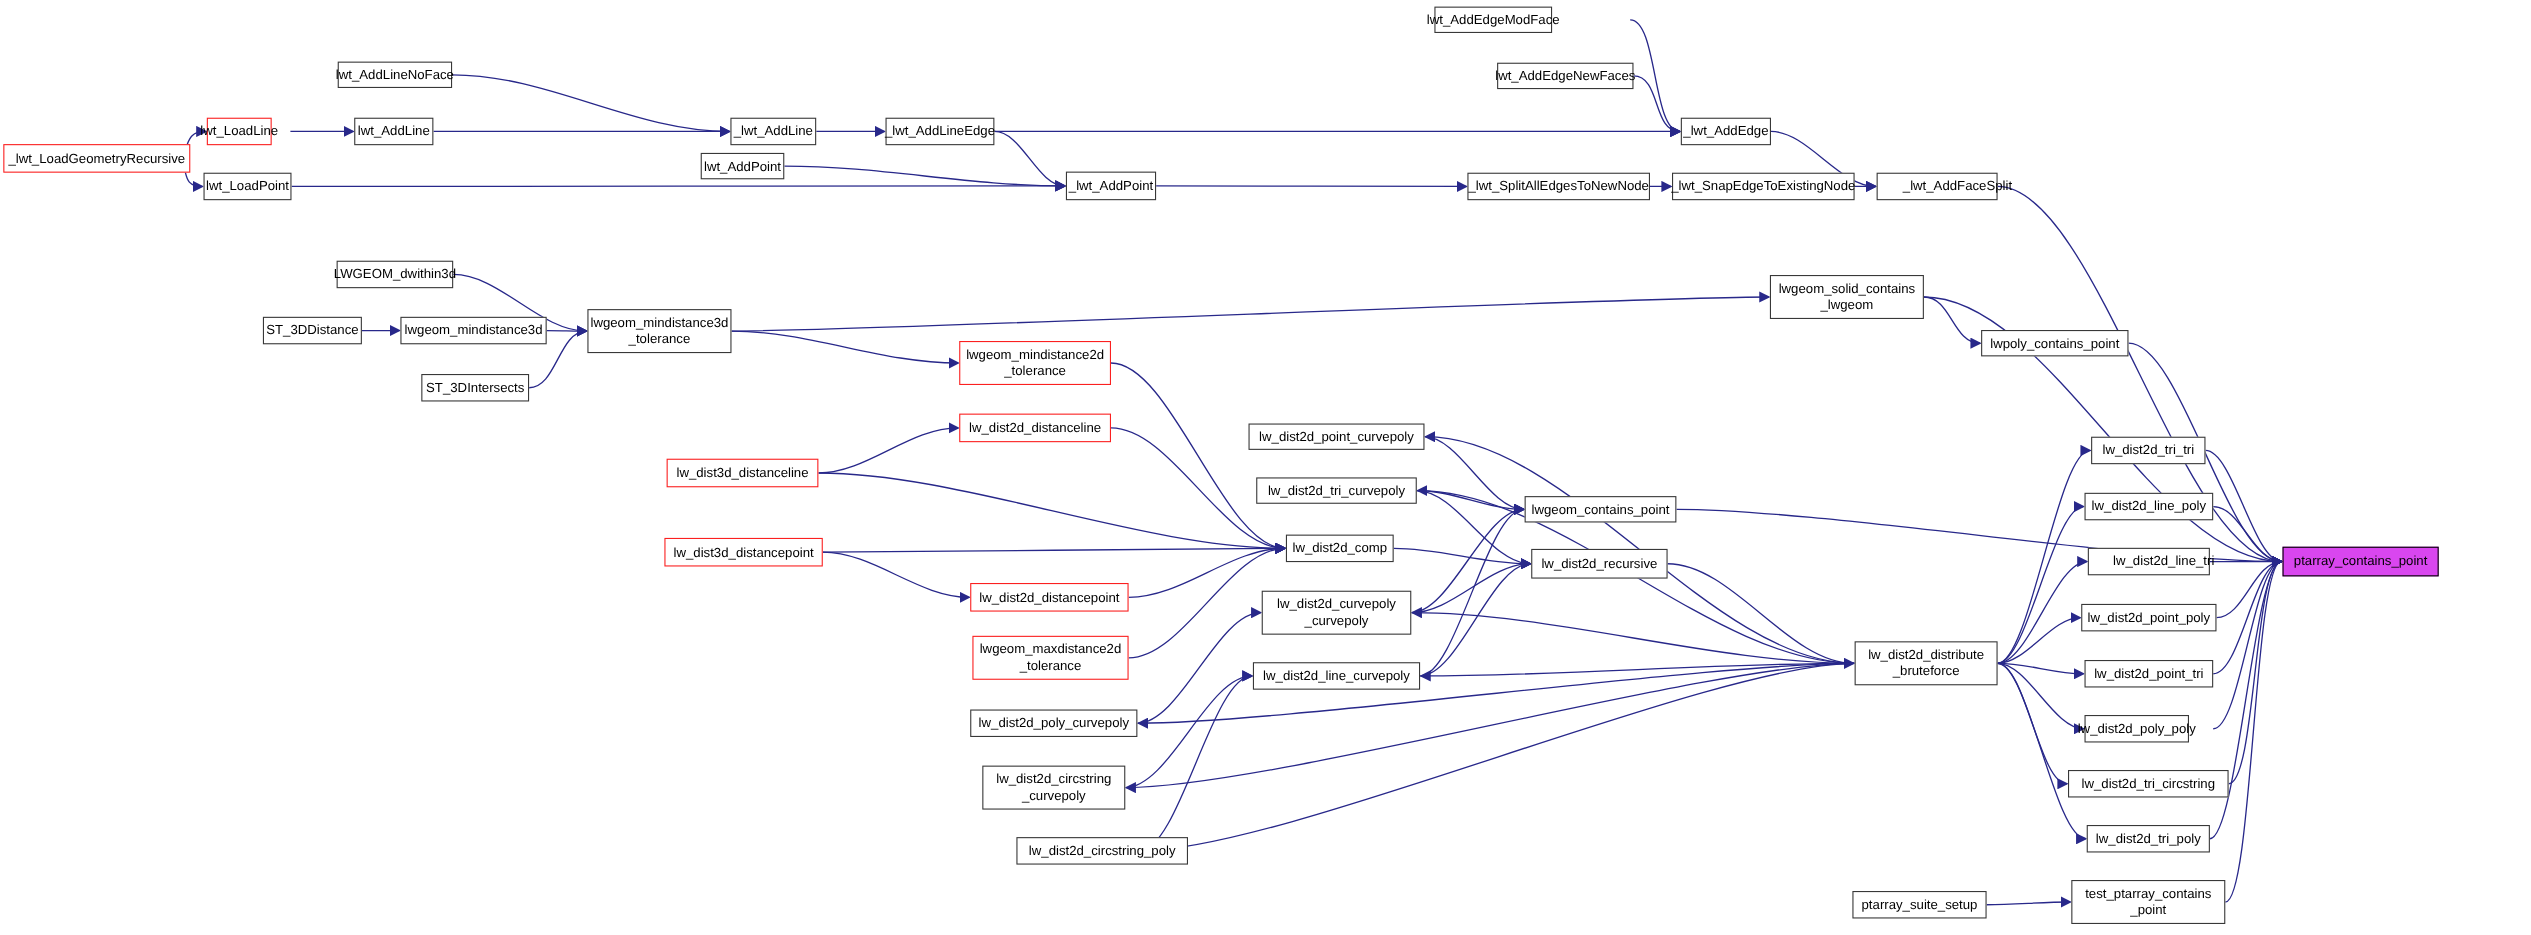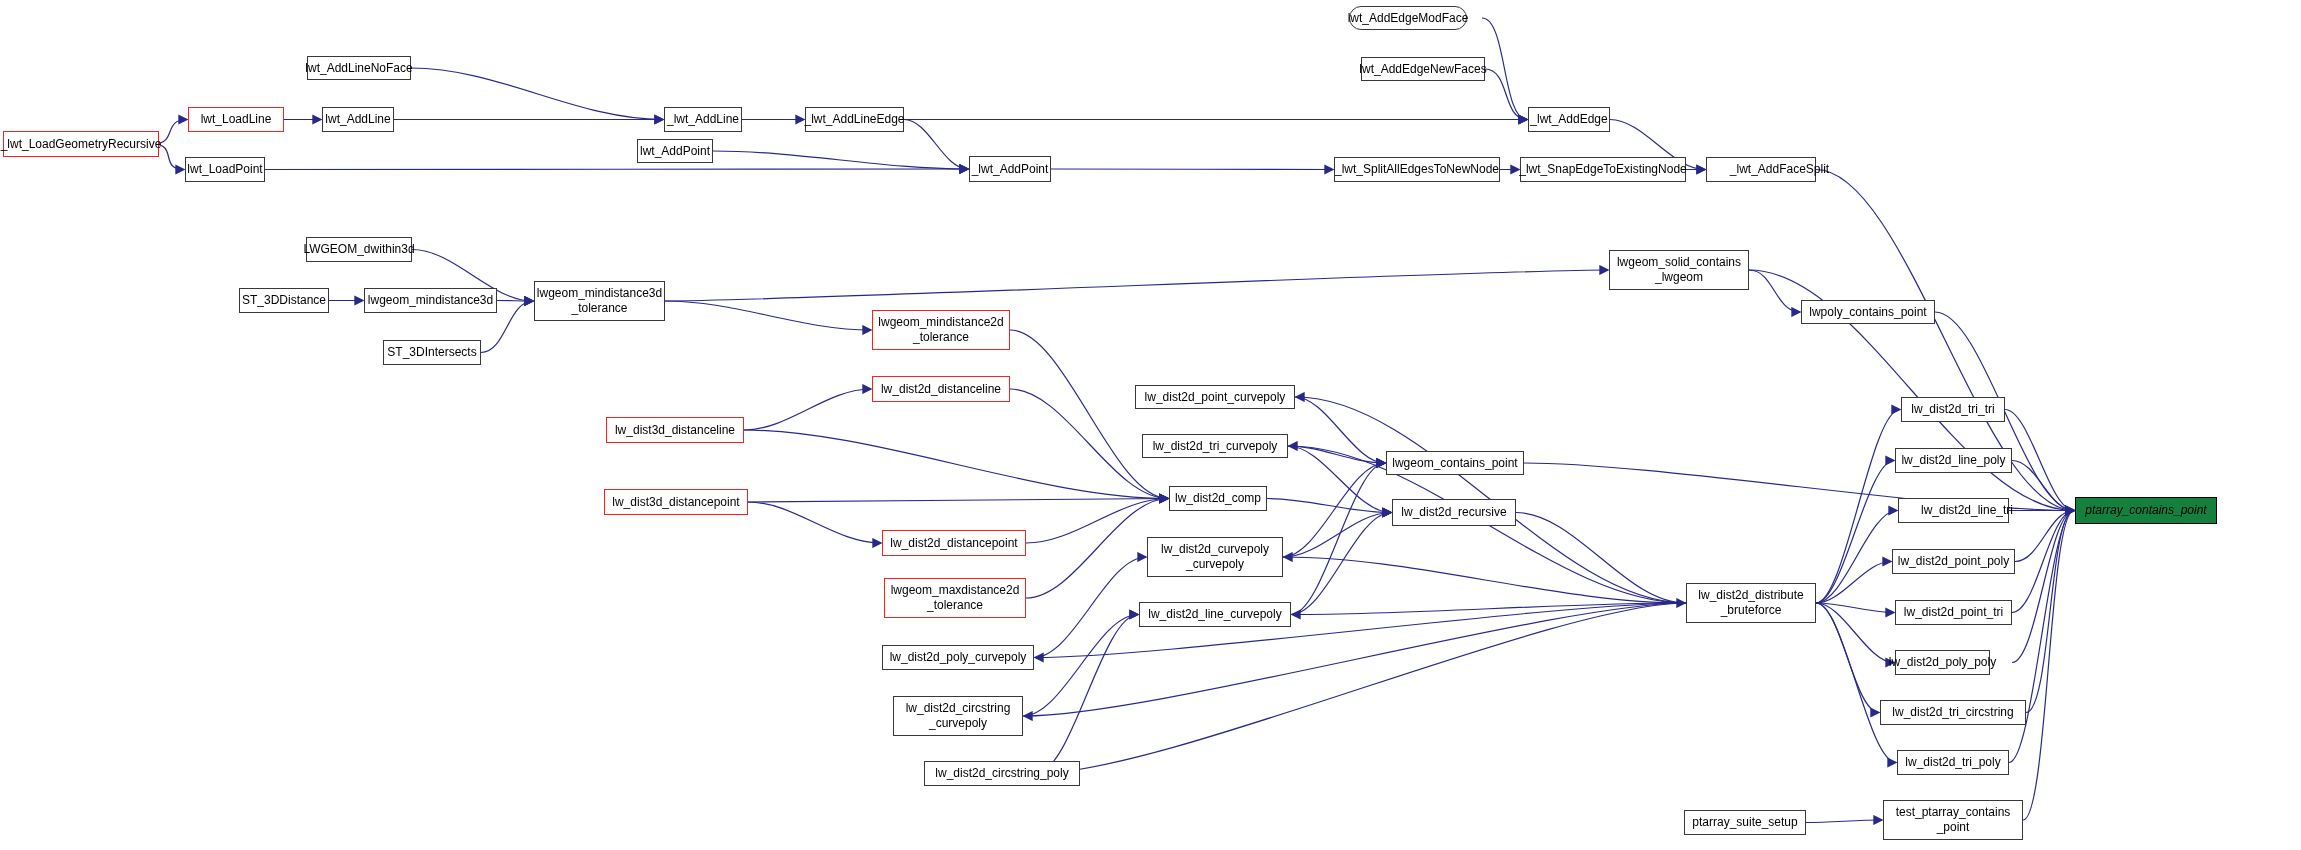--- a/index.html
+++ b/index.html
@@ -3,21 +3,21 @@
 <meta charset="utf-8">
 <style>
   html,body{margin:0;padding:0;background:#ffffff;}
   #canvas{position:relative;width:2301px;height:850px;background:#ffffff;overflow:hidden;
           font-family:"Liberation Sans", sans-serif;}
   #edge-layer{position:absolute;left:0;top:0;width:2301px;height:850px;}
   .node{position:absolute;box-sizing:border-box;display:flex;align-items:center;justify-content:center;
         text-align:center;background:#ffffff;border:1px solid #383838;color:#000000;
         font-size:12px;line-height:15px;white-space:pre-line;padding:1px 2px;cursor:pointer;}
   .node.red{border:1px solid #fb2020;}
-  .node.target{background:#15803d;border:1.5px solid #000000;font-style:italic;}
+  .node.target{background:#d946ef;border:1.5px solid #000000;}
 </style>
 </head>
 <body>
 
 <div id="canvas">
   <svg id="edge-layer" xmlns="http://www.w3.org/2000/svg" width="2301" height="850" viewBox="0 0 2301 850">
     <defs>
       <marker id="arrow" viewBox="0 0 10 10" refX="8.5" refY="5" markerWidth="8.5" markerHeight="8.5" orient="auto">
         <path d="M0,0 L10,5 L0,10 z" fill="#28288a"></path>
       </marker>
@@ -91,33 +91,33 @@
         <path d="M 2015 561.5 C 2040 561.5, 2049 510.5, 2074 510.5" fill="none" stroke="#28288a" stroke-width="1.2" marker-end="url(#arrow)"></path>
         <path d="M 2012 612.5 C 2037 612.5, 2049 510.5, 2074 510.5" fill="none" stroke="#28288a" stroke-width="1.2" marker-end="url(#arrow)"></path>
         <path d="M 2012 662.5 C 2037 662.5, 2049 510.5, 2074 510.5" fill="none" stroke="#28288a" stroke-width="1.2" marker-end="url(#arrow)"></path>
         <path d="M 2026 712.5 C 2051 712.5, 2049 510.5, 2074 510.5" fill="none" stroke="#28288a" stroke-width="1.2" marker-end="url(#arrow)"></path>
         <path d="M 2009 762.5 C 2034 762.5, 2049 510.5, 2074 510.5" fill="none" stroke="#28288a" stroke-width="1.2" marker-end="url(#arrow)"></path>
         <path d="M 2023 820 C 2048 820, 2049 510.5, 2074 510.5" fill="none" stroke="#28288a" stroke-width="1.2" marker-end="url(#arrow)"></path>
         <path d="M 1806 822.5 C 1832.6 822.5, 1855.4 820, 1882 820" fill="none" stroke="#28288a" stroke-width="1.2" marker-end="url(#arrow)"></path>
       </g>
   </svg>
   <div id="node-layer">
-      <div class="node red" style="left: 3px; top: 131px; width: 156px; height: 26px;">_lwt_LoadGeometryRecursive</div>
-      <div class="node red" style="left: 188px; top: 107px; width: 96px; height: 25px;">lwt_LoadLine</div>
+      <div class="node red" style="left: 3px; top: 131px; width: 170px; height: 26px;">_lwt_LoadGeometryRecursive</div>
+      <div class="node red" style="left: 188px; top: 107px; width: 59px; height: 25px;">lwt_LoadLine</div>
       <div class="node" style="left: 185px; top: 157px; width: 80px; height: 25px;">lwt_LoadPoint</div>
       <div class="node" style="left: 307px; top: 56px; width: 104px; height: 24px;">lwt_AddLineNoFace</div>
       <div class="node" style="left: 322px; top: 107px; width: 72px; height: 25px;">lwt_AddLine</div>
       <div class="node" style="left: 664px; top: 107px; width: 78px; height: 25px;">_lwt_AddLine</div>
       <div class="node" style="left: 805px; top: 107px; width: 99px; height: 25px;">_lwt_AddLineEdge</div>
       <div class="node" style="left: 637px; top: 139px; width: 76px; height: 24px;">lwt_AddPoint</div>
       <div class="node" style="left: 969px; top: 156px; width: 82px; height: 26px;">_lwt_AddPoint</div>
       <div class="node" style="left: 1334px; top: 157px; width: 166px; height: 25px;">_lwt_SplitAllEdgesToNewNode</div>
       <div class="node" style="left: 1520px; top: 157px; width: 166px; height: 25px;">_lwt_SnapEdgeToExistingNode</div>
       <div class="node" style="left: 1706px; top: 157px; width: 110px; height: 25px; padding-left: 39px;">_lwt_AddFaceSplit</div>
-      <div class="node" style="left: 1349px; top: 6px; width: 118px; height: 24px; border-radius: 12px;">lwt_AddEdgeModFace</div>
+      <div class="node" style="left: 1304px; top: 6px; width: 107px; height: 24px;">lwt_AddEdgeModFace</div>
       <div class="node" style="left: 1361px; top: 57px; width: 124px; height: 24px;">lwt_AddEdgeNewFaces</div>
       <div class="node" style="left: 1528px; top: 107px; width: 82px; height: 25px;">_lwt_AddEdge</div>
       <div class="node" style="left: 306px; top: 237px; width: 106px; height: 25px;">LWGEOM_dwithin3d</div>
       <div class="node" style="left: 239px; top: 288px; width: 90px; height: 25px;">ST_3DDistance</div>
       <div class="node" style="left: 364px; top: 288px; width: 133px; height: 25px;">lwgeom_mindistance3d</div>
       <div class="node" style="left: 534px; top: 281px; width: 131px; height: 40px;">lwgeom_mindistance3d
 _tolerance</div>
       <div class="node" style="left: 383px; top: 340px; width: 98px; height: 25px;">ST_3DIntersects</div>
       <div class="node red" style="left: 872px; top: 310px; width: 138px; height: 40px;">lwgeom_mindistance2d
 _tolerance</div>

